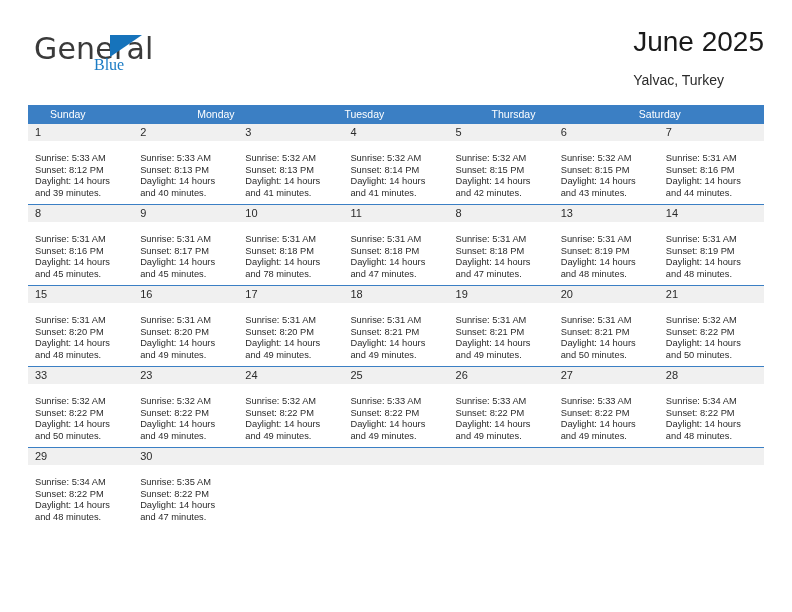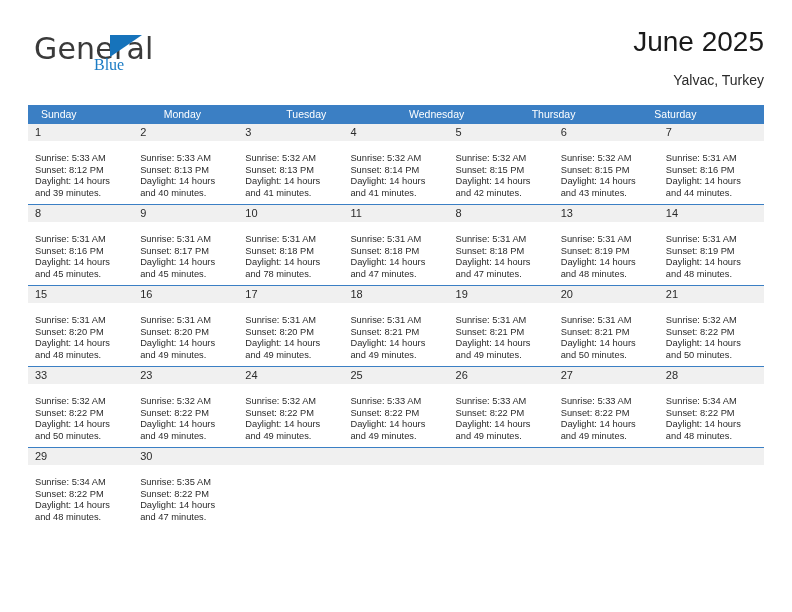--- a/index.html
+++ b/index.html
@@ -62,21 +62,20 @@
     font-size: 16px;
     color: #1b7bc4;
     font-family: Liberation Serif, serif;
     line-height: 1;
   }
 
   .title-block {
     position: absolute;
     right: 0;
     top: 0;
-    text-align: right;
   }
   .cal-title {
     font-size: 28px;
     font-weight: normal;
     color: #1a1a1a;
     line-height: 1.15;
     white-space: nowrap;
     font-family: "Liberation Sans", sans-serif;
   }
   .cal-subtitle {
@@ -99,21 +98,21 @@
     display: flex;
     width: 100%;
     background: #3b7fc4;
     height: 19px;
   }
   .weekday-cell {
     flex: 1 1 0;
     color: #ffffff;
     font-size: 10.5px;
     line-height: 19px;
-    padding-left: 13px;
+    padding-left: 22px;
     box-sizing: border-box;
     white-space: nowrap;
     overflow: hidden;
   }
 
   .week-row {
     display: flex;
     width: 100%;
     border-top: 1px solid #3b7fc4;
     background: #ffffff;
@@ -178,21 +177,20 @@
     </div>
 
   </div>
 
   <div class="calendar">
 
     <div class="weekday-header">
       <div class="weekday-cell">Sunday</div>
       <div class="weekday-cell">Monday</div>
       <div class="weekday-cell">Tuesday</div>
-      <div class="weekday-cell">Wednesday</div>
       <div class="weekday-cell">Thursday</div>
       <div class="weekday-cell">Saturday</div>
     </div>
 
     <div class="week-row first">
       <div class="day-cell">
         <div class="day-number-band">
             <span class="day-number">1</span>
           </div>
         <div class="day-body">

